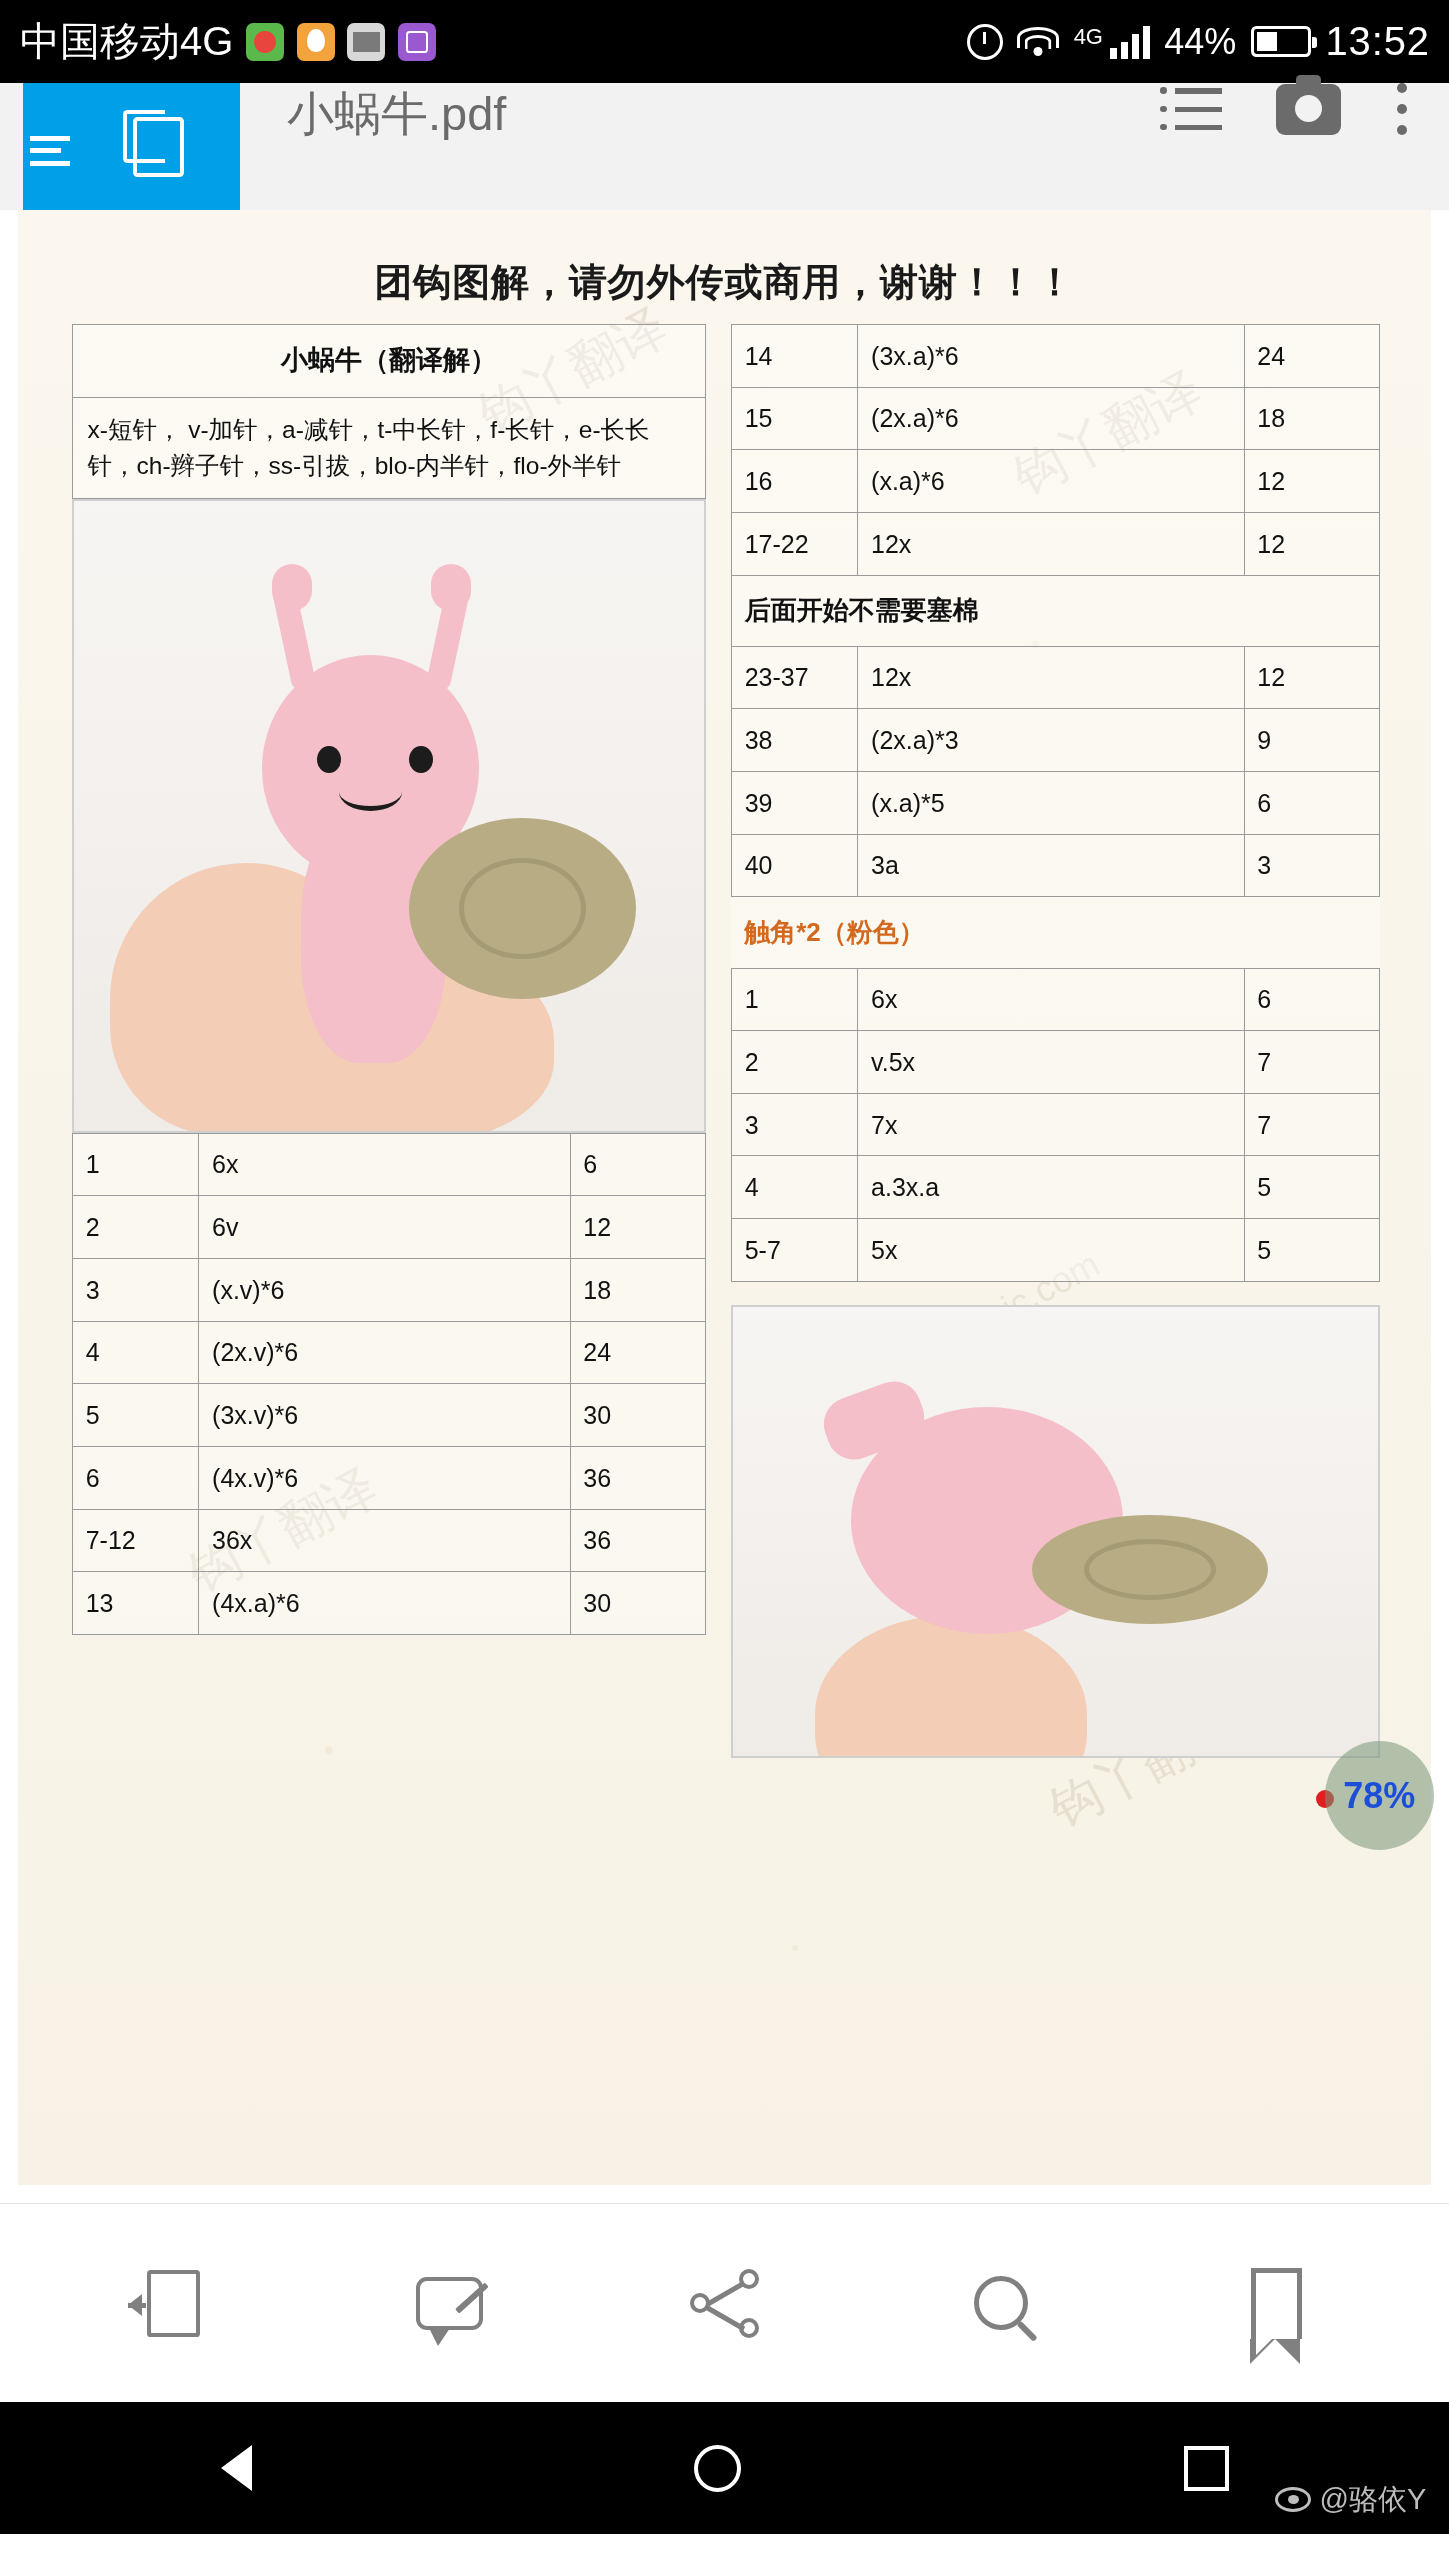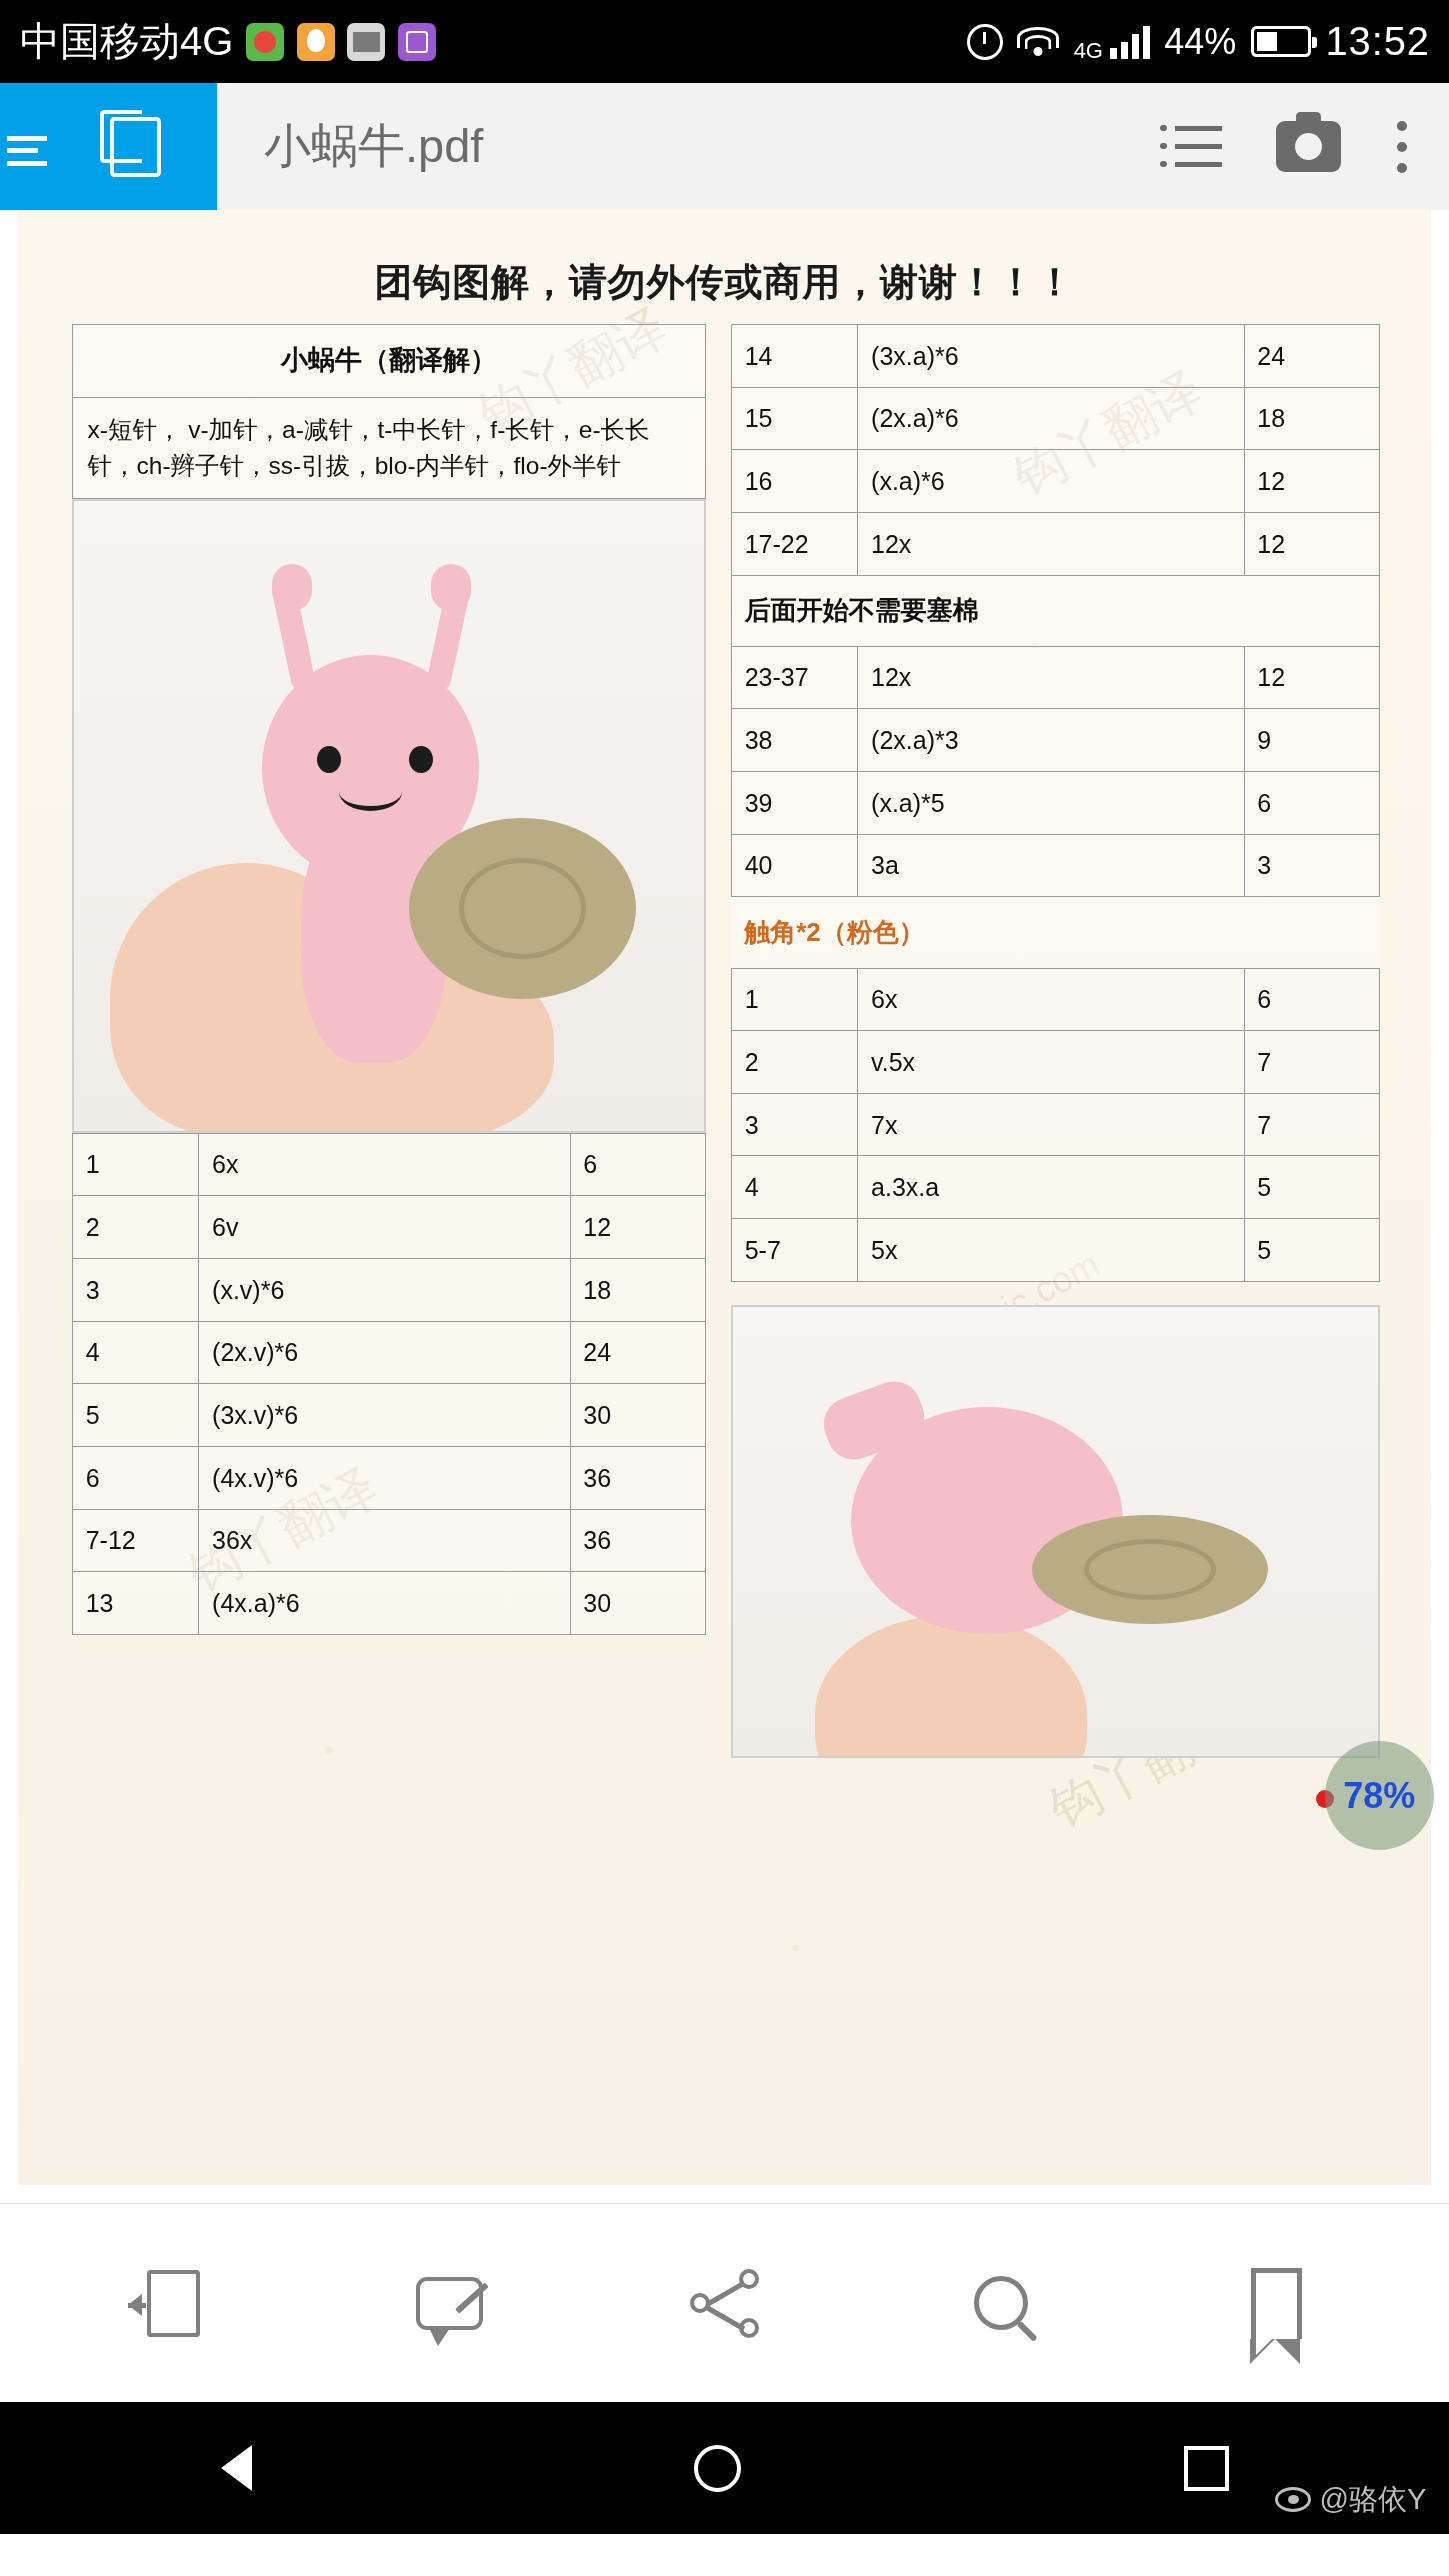--- a/index.html
+++ b/index.html
@@ -121,21 +121,21 @@
   .sb-wifi i:nth-child(1) { width: 42px; height: 21px; top: 1.8px; }
   .sb-wifi i:nth-child(2) { width: 27px; height: 13.6px; top: 10px; }
   .sb-wifi i:nth-child(3) {
     width: 9px; height: 9px; top: 22px;
     background: #ffffff; border-radius: 50%; border: none;
   }
   .sb-4g {
     font-size: 22px;
     margin-right: -7.2px;
     align-self: flex-start;
-    margin-top: 19px;
+    margin-top: 5px;
   }
   .sb-bars {
     display: flex;
     align-items: flex-end;
     gap: 3.6px;
     height: 34px;
   }
   .sb-bars span {
     width: 7.2px;
     background: #ffffff;
@@ -174,21 +174,22 @@
     font-size: 40px;
     letter-spacing: 0.9px;
   }
 
   
   .appbar {
     position: relative;
     height: 127px;
     background: #f2f2f2;
     display: flex;
-    align-items: center;
+    align-items: flex-start;
+    padding-left: 23px;
   }
   .ab-menu {
     width: 54px;
     height: 127px;
     background: #00a0e9;
     position: relative;
     flex: 0 0 54px;
   }
   .ab-menu i {
     position: absolute;

